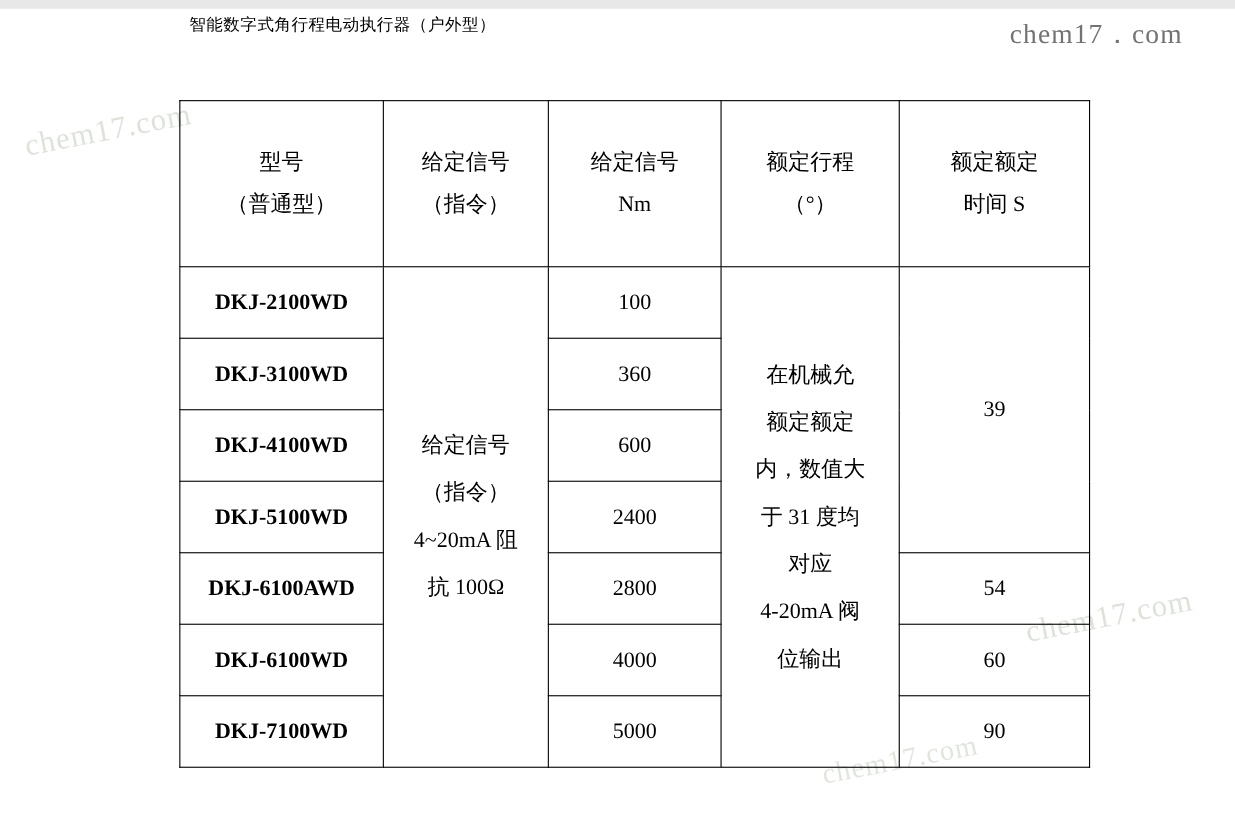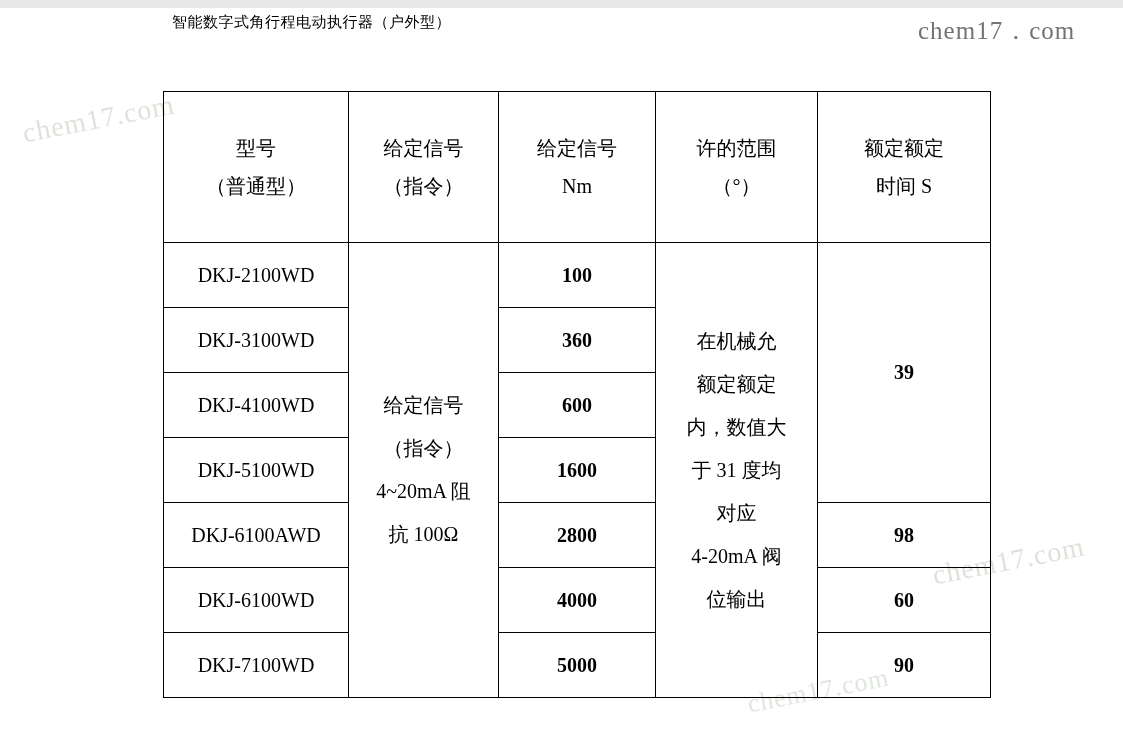--- a/index.html
+++ b/index.html
@@ -104,25 +104,25 @@
   }
   td.head .l1, td.head .l2 {
     display: block;
   }
   td.model {
     height: 64px;
     text-align: left;
     padding-left: 7px;
     font-size: 20px;
     white-space: nowrap;
+    font-weight: bold;
   }
   td.num {
     height: 64px;
     font-size: 19px;
-    font-weight: bold;
   }
   td.stack {
     line-height: 2.15;
     font-size: 20px;
     margin-top: 23px;
   }
   td.stack .ln {
     display: block;
     white-space: nowrap;
   }
@@ -158,21 +158,21 @@
       </td>
       <td class="head">
         <span class="l1">给定信号</span>
         <span class="l2">（指令）</span>
       </td>
       <td class="head">
         <span class="l1">给定信号</span>
         <span class="l2">Nm</span>
       </td>
       <td class="head">
-        <span class="l1">许的范围</span>
+        <span class="l1">额定行程</span>
         <span class="l2">（°）</span>
       </td>
       <td class="head">
         <span class="l1">额定额定</span>
         <span class="l2">时间 S</span>
       </td>
     </tr>
 
     <tr>
       <td class="model">DKJ-2100WD</td>
@@ -200,27 +200,27 @@
       <td class="num">360</td>
     </tr>
 
     <tr>
       <td class="model">DKJ-4100WD</td>
       <td class="num">600</td>
     </tr>
 
     <tr>
       <td class="model">DKJ-5100WD</td>
-      <td class="num">1600</td>
+      <td class="num">2400</td>
     </tr>
 
     <tr>
       <td class="model">DKJ-6100AWD</td>
       <td class="num">2800</td>
-      <td class="num">98</td>
+      <td class="num">54</td>
     </tr>
 
     <tr>
       <td class="model">DKJ-6100WD</td>
       <td class="num">4000</td>
       <td class="num">60</td>
     </tr>
 
     <tr>
       <td class="model">DKJ-7100WD</td>

